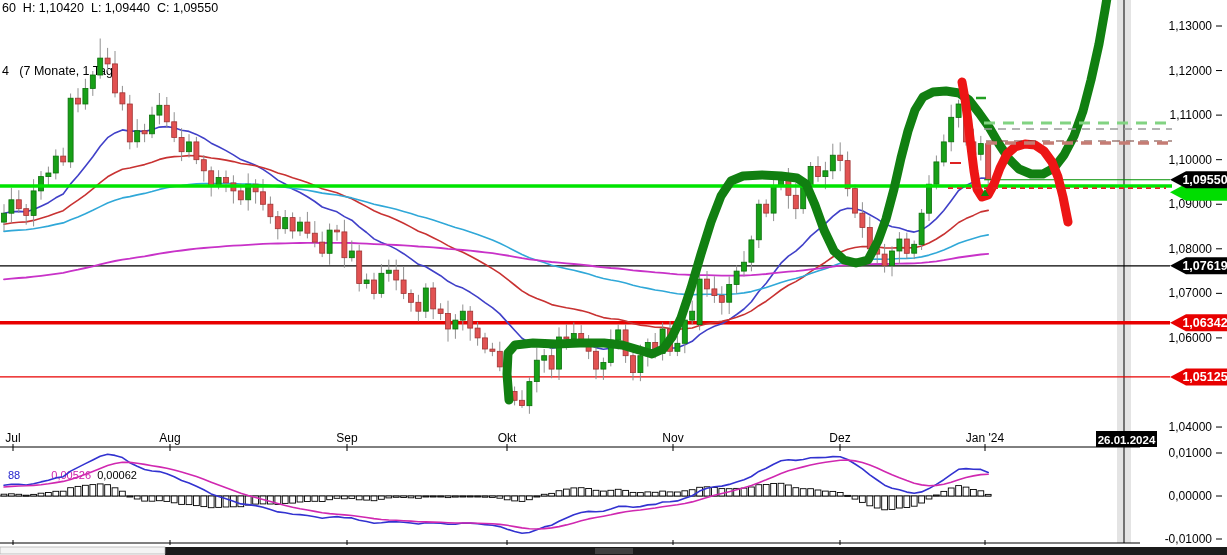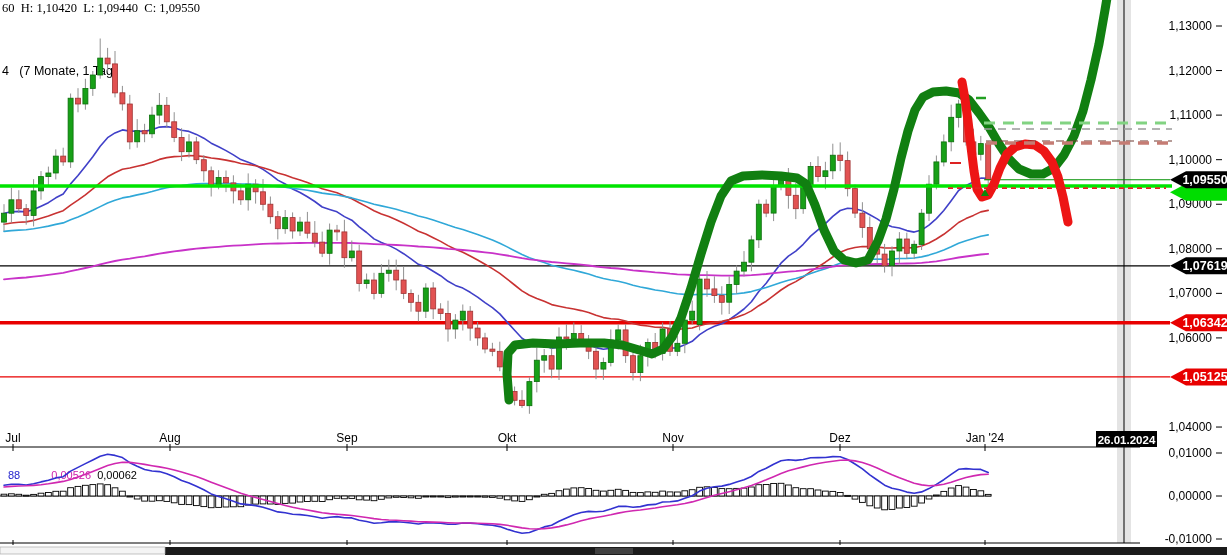--- a/index.html
+++ b/index.html
@@ -6,21 +6,21 @@
   #app{position:relative;width:1227px;height:555px;background:#fff;overflow:hidden;
        font-family:"Liberation Sans", sans-serif;}
   .txt{position:absolute;font-size:12.5px;color:#000;white-space:pre;}
   #chart-svg{position:absolute;left:0;top:0;}
   #macd-label span{font-size:11px;}
 </style>
 </head>
 <body>
 <div id="app">
 
-<div class="txt" style="left:2px;top:1px;font-family:Liberation Serif, serif;">60  H: 1,10420  L: 1,09440  C: 1,09550</div>
+<div class="txt" style="left:2px;top:1px;">60  H: 1,10420  L: 1,09440  C: 1,09550</div>
 <div class="txt" style="left:2px;top:64px;">4   (7 Monate, 1 Tag)</div>
 <div class="txt" id="macd-label" style="left:1px;top:454px;">
   <span style="color: rgb(34, 34, 204);">88</span><span style="color: rgb(204, 34, 170); margin-left: 28px;"> 0,00526</span><span>  0,00062</span>
 </div>
 
 <svg id="chart-svg" width="1227" height="555">
       <rect x="1117" y="0" width="14" height="543" fill="#e4e4e4"></rect>
       <line x1="1124" y1="0" x2="1124" y2="543" stroke="#000000" stroke-width="1"></line>
       <line x1="0" y1="265.7773599999996" x2="1170" y2="265.7773599999996" stroke="#000000" stroke-width="1.2"></line>
       <line x1="0" y1="322.68047999999936" x2="1170" y2="322.68047999999936" stroke="#e80000" stroke-width="3.4"></line>

